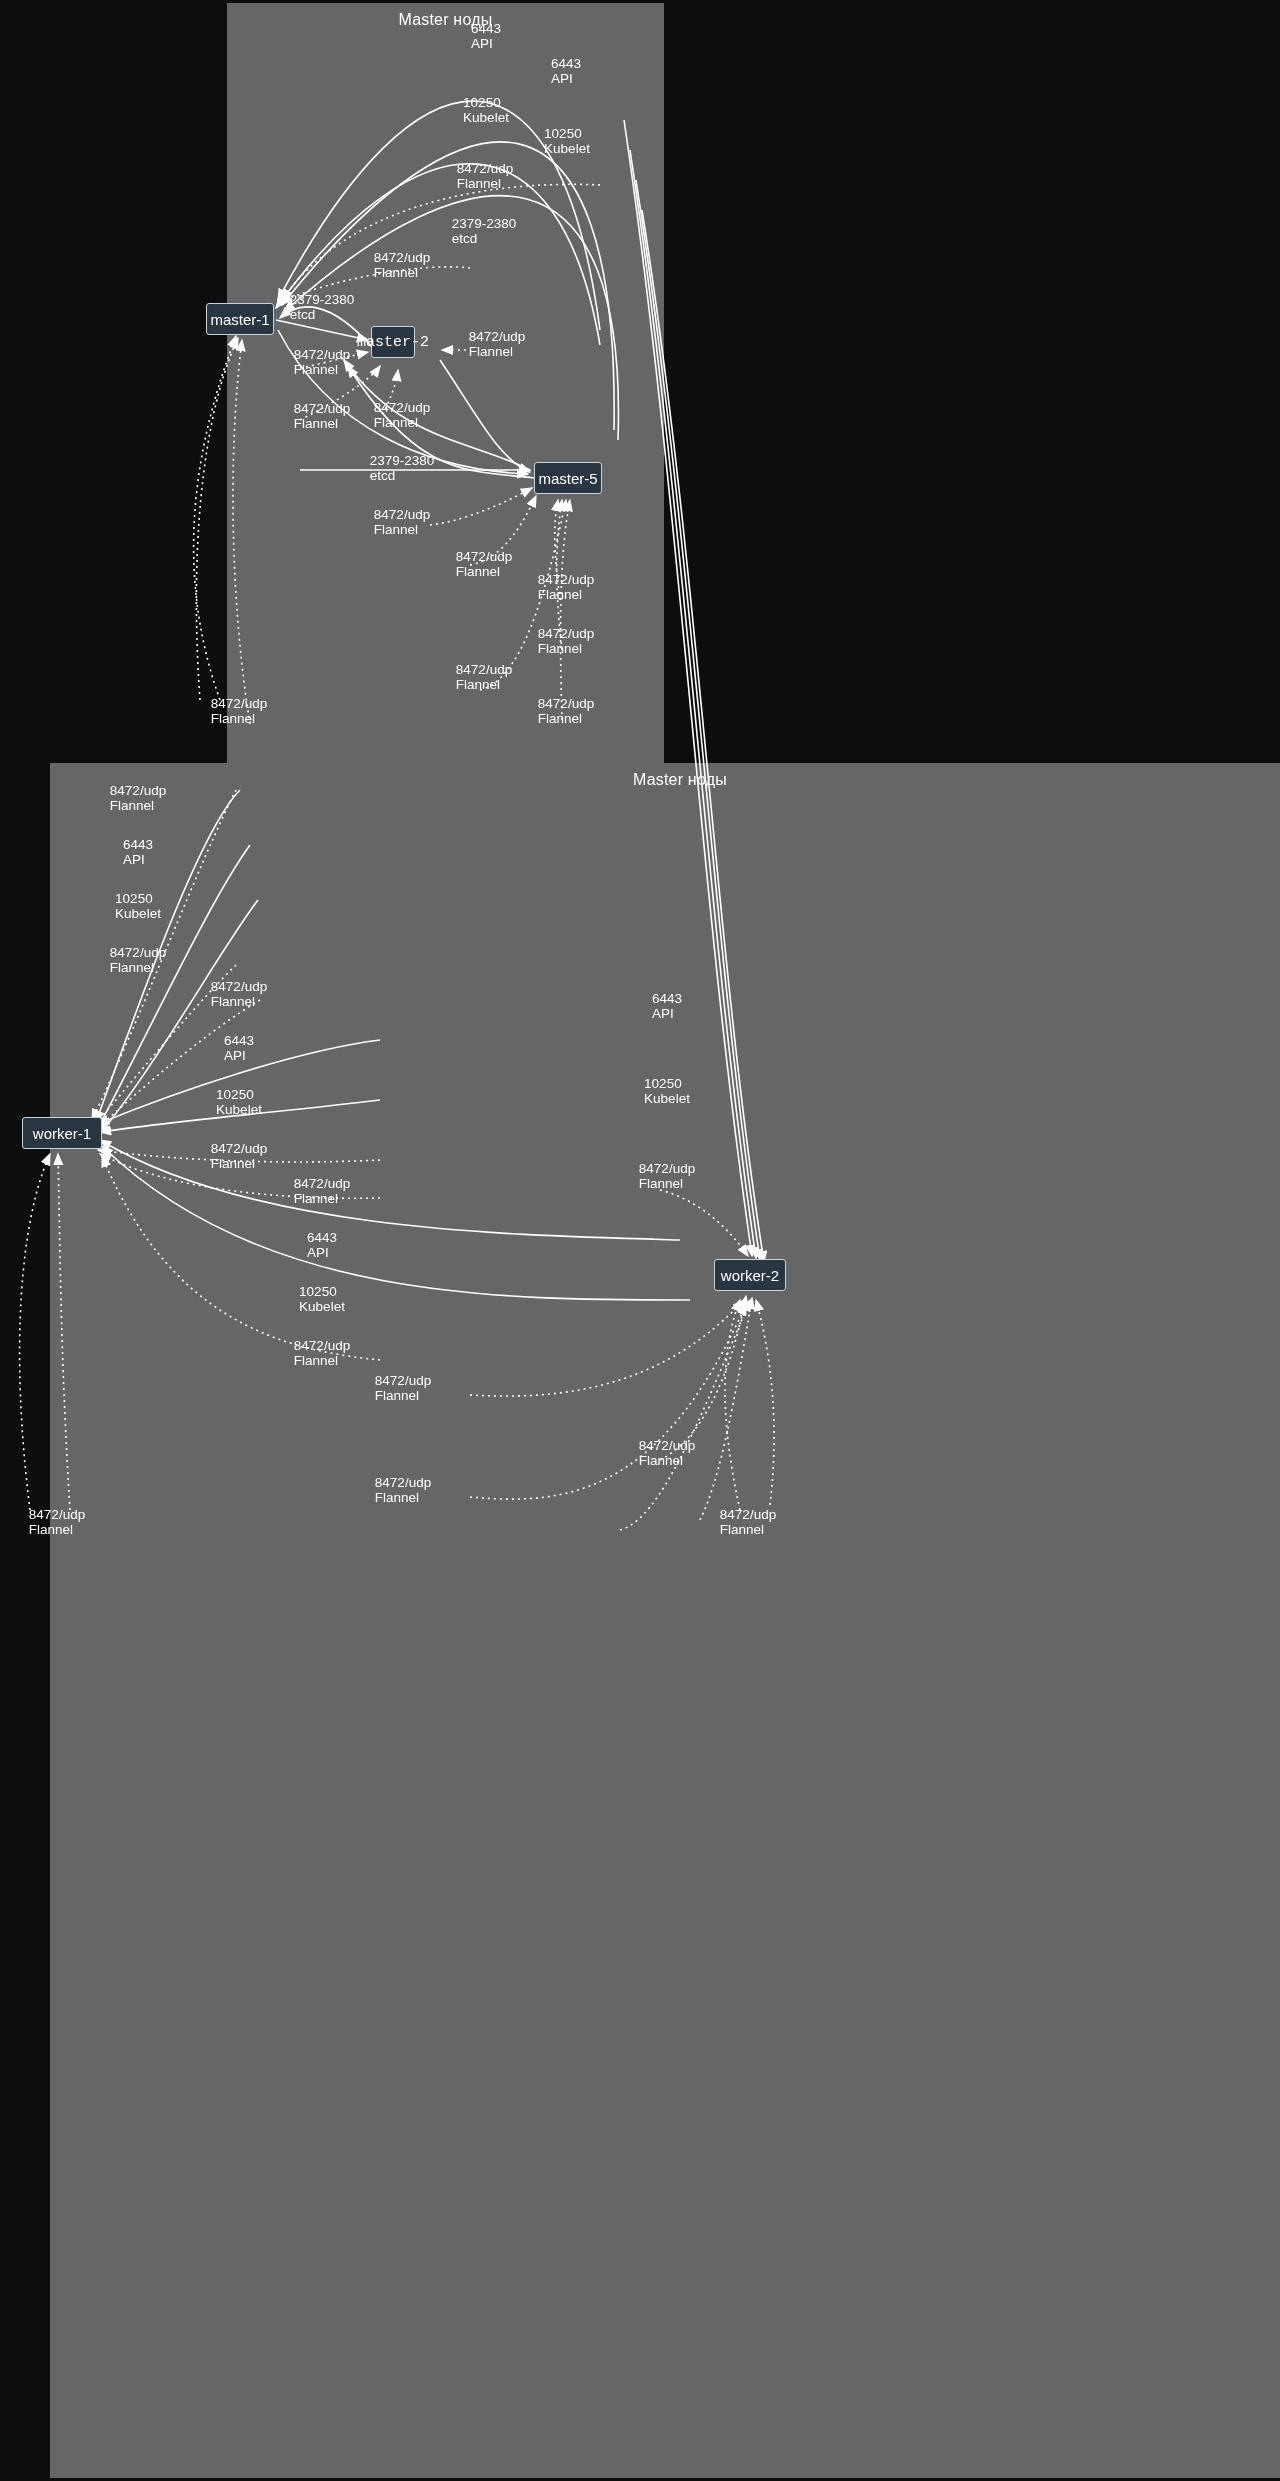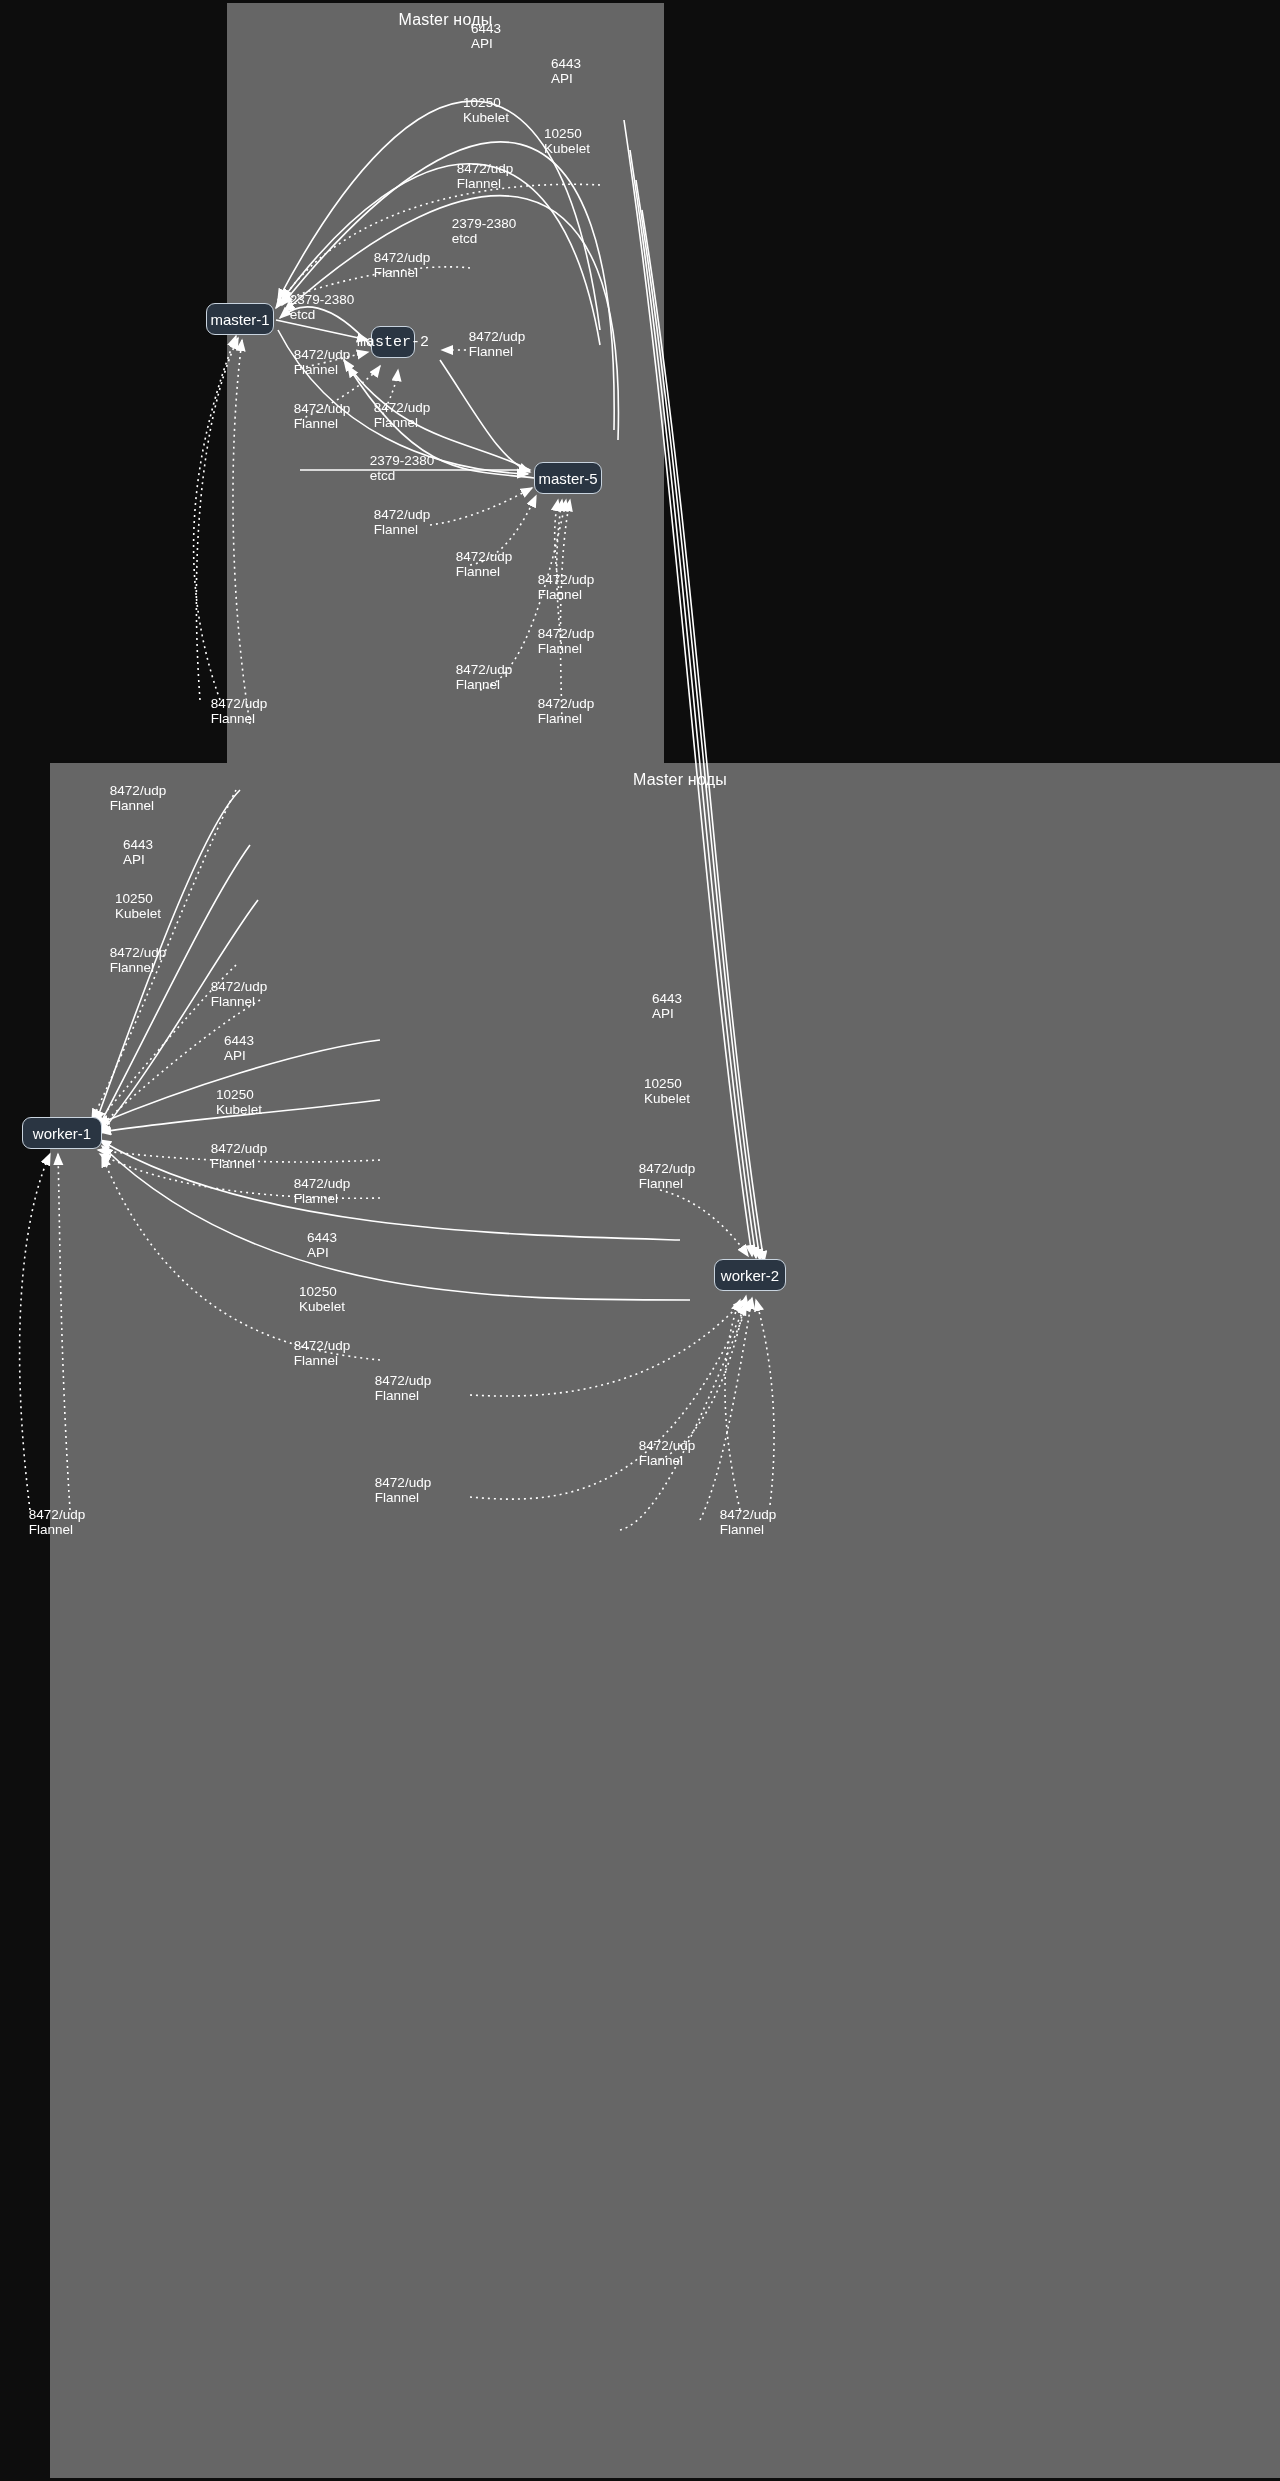--- a/index.html
+++ b/index.html
@@ -38,21 +38,21 @@
     text-align: center;
     top: 8px;
     color: #ffffff;
     font-size: 16px;
     letter-spacing: 0.2px;
   }
   .node-box {
     position: absolute;
     background: #2a3542;
     border: 1px solid #c9d4df;
-    border-radius: 9px;
+    border-radius: 3px;
     color: #ffffff;
     font-size: 15px;
     display: flex;
     align-items: center;
     justify-content: center;
     box-sizing: border-box;
     white-space: nowrap;
   }
   .edge-label {
     position: absolute;

